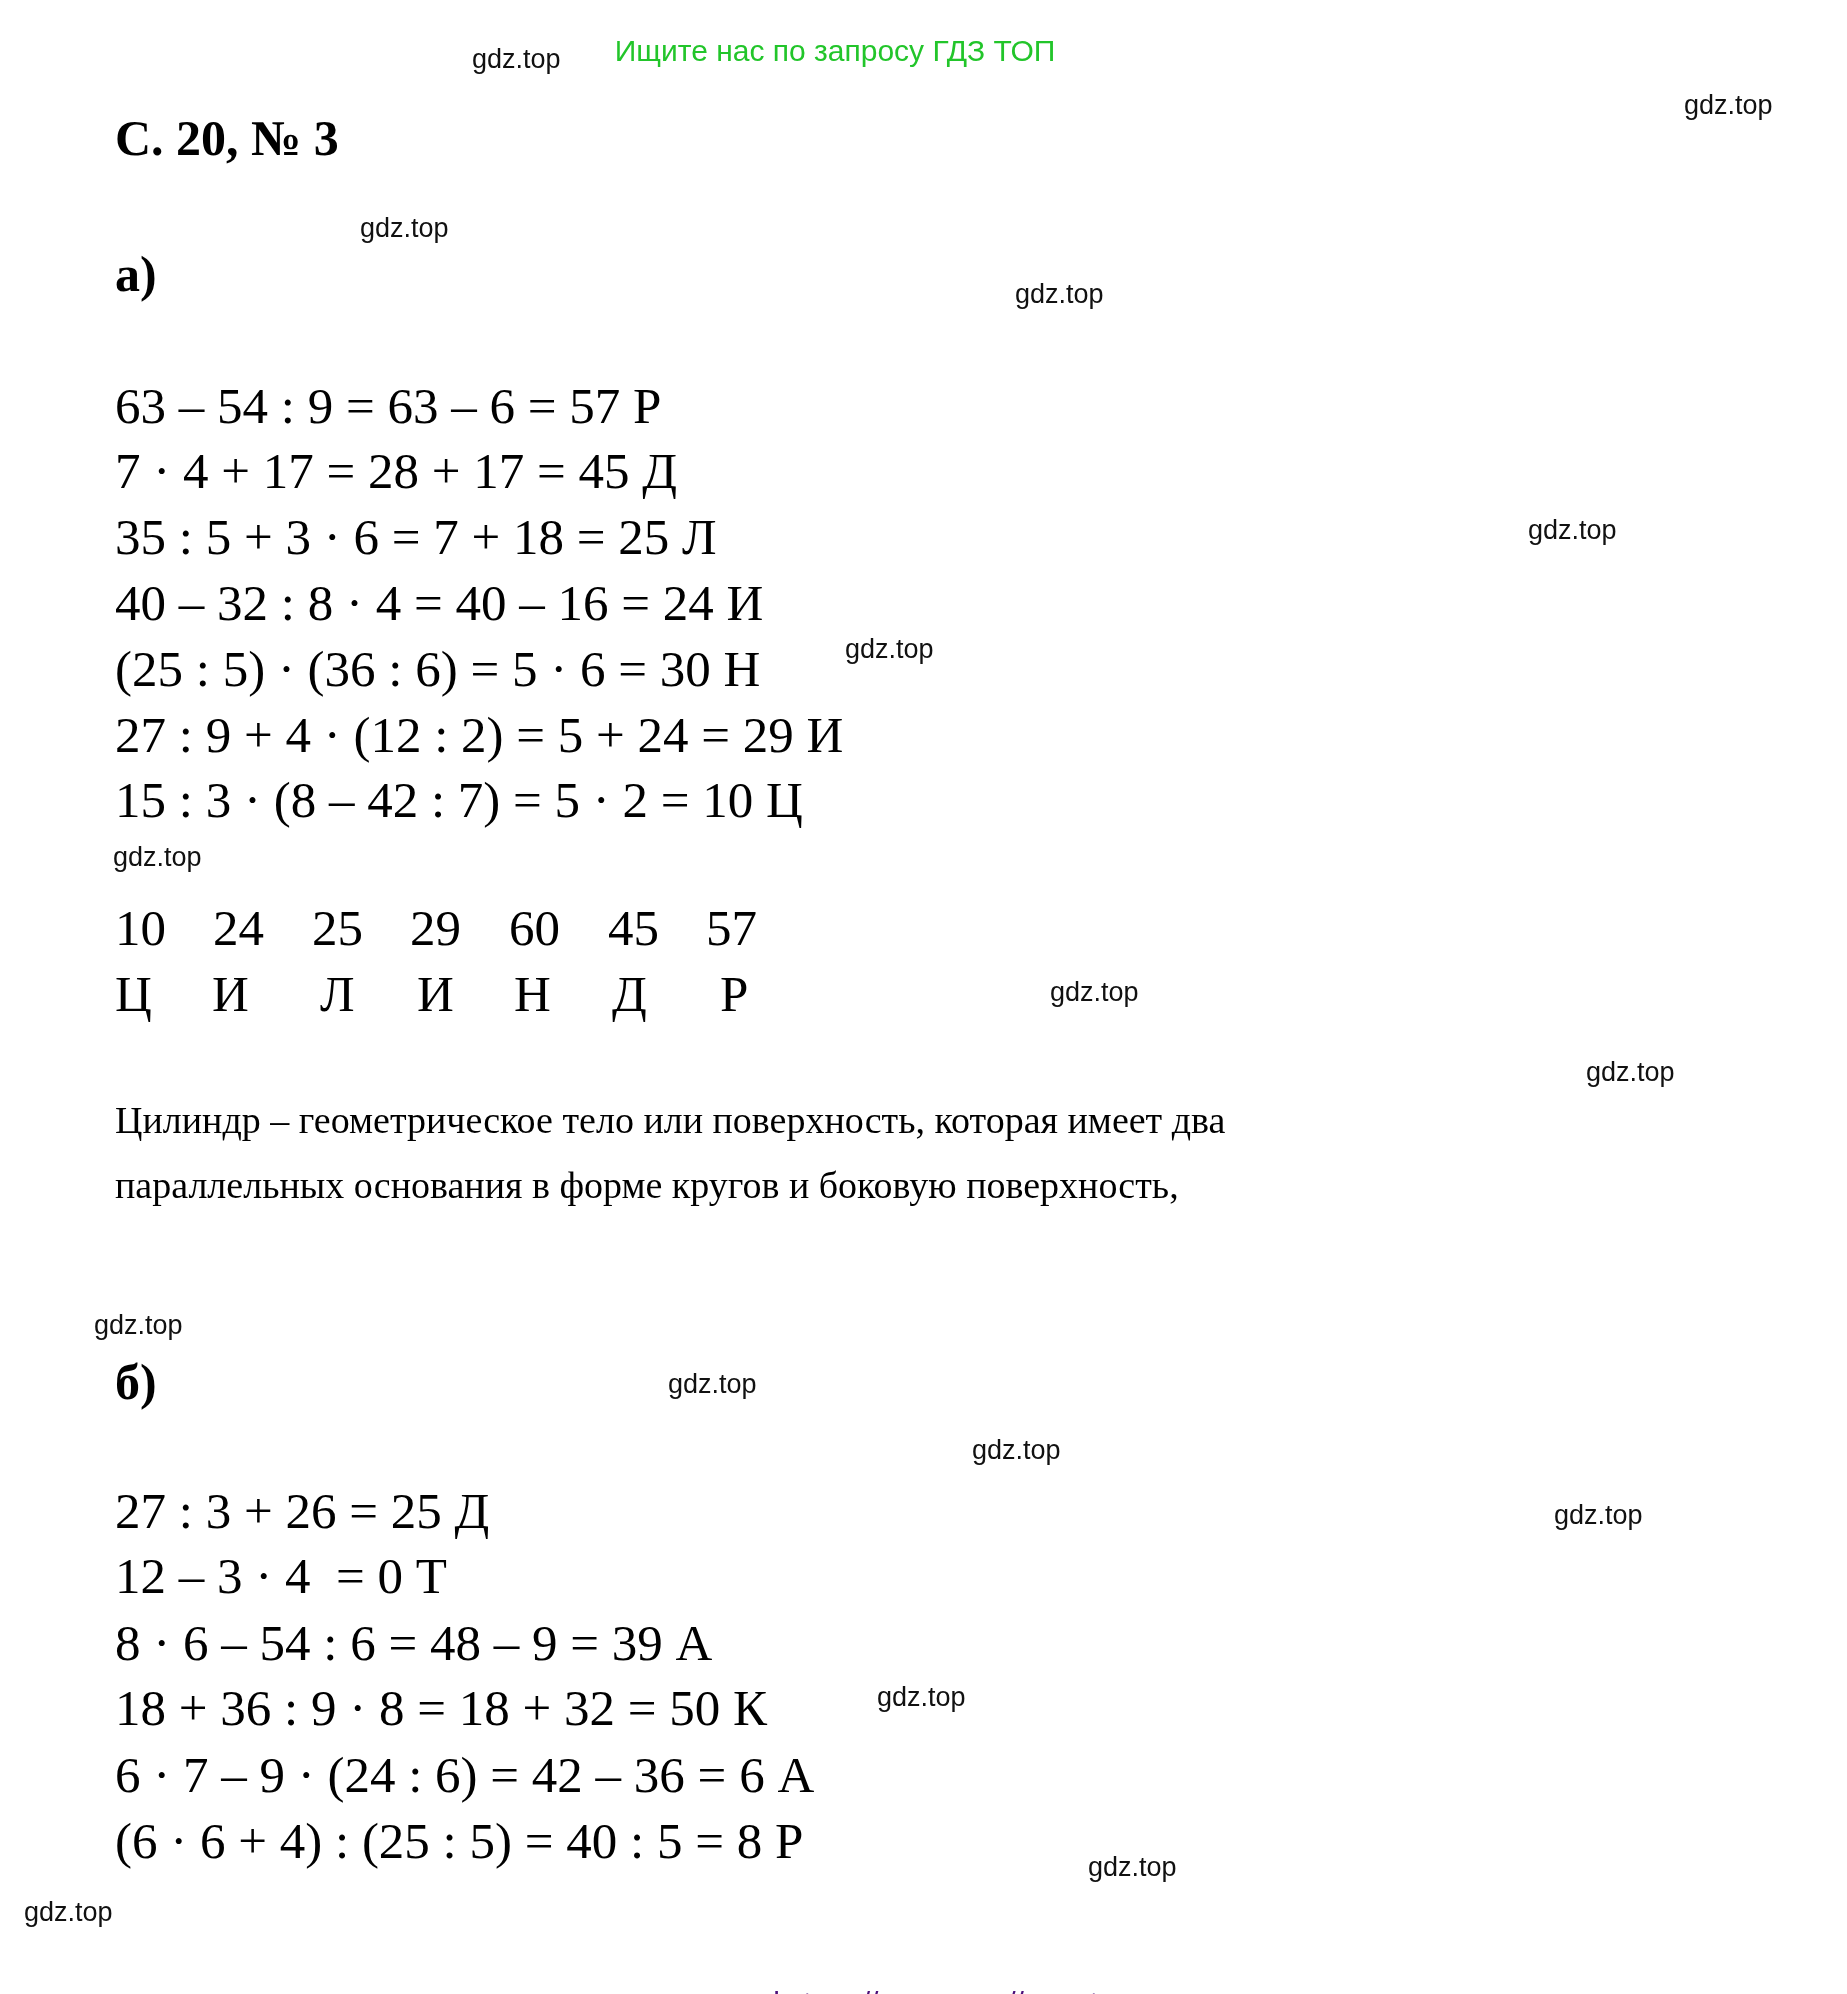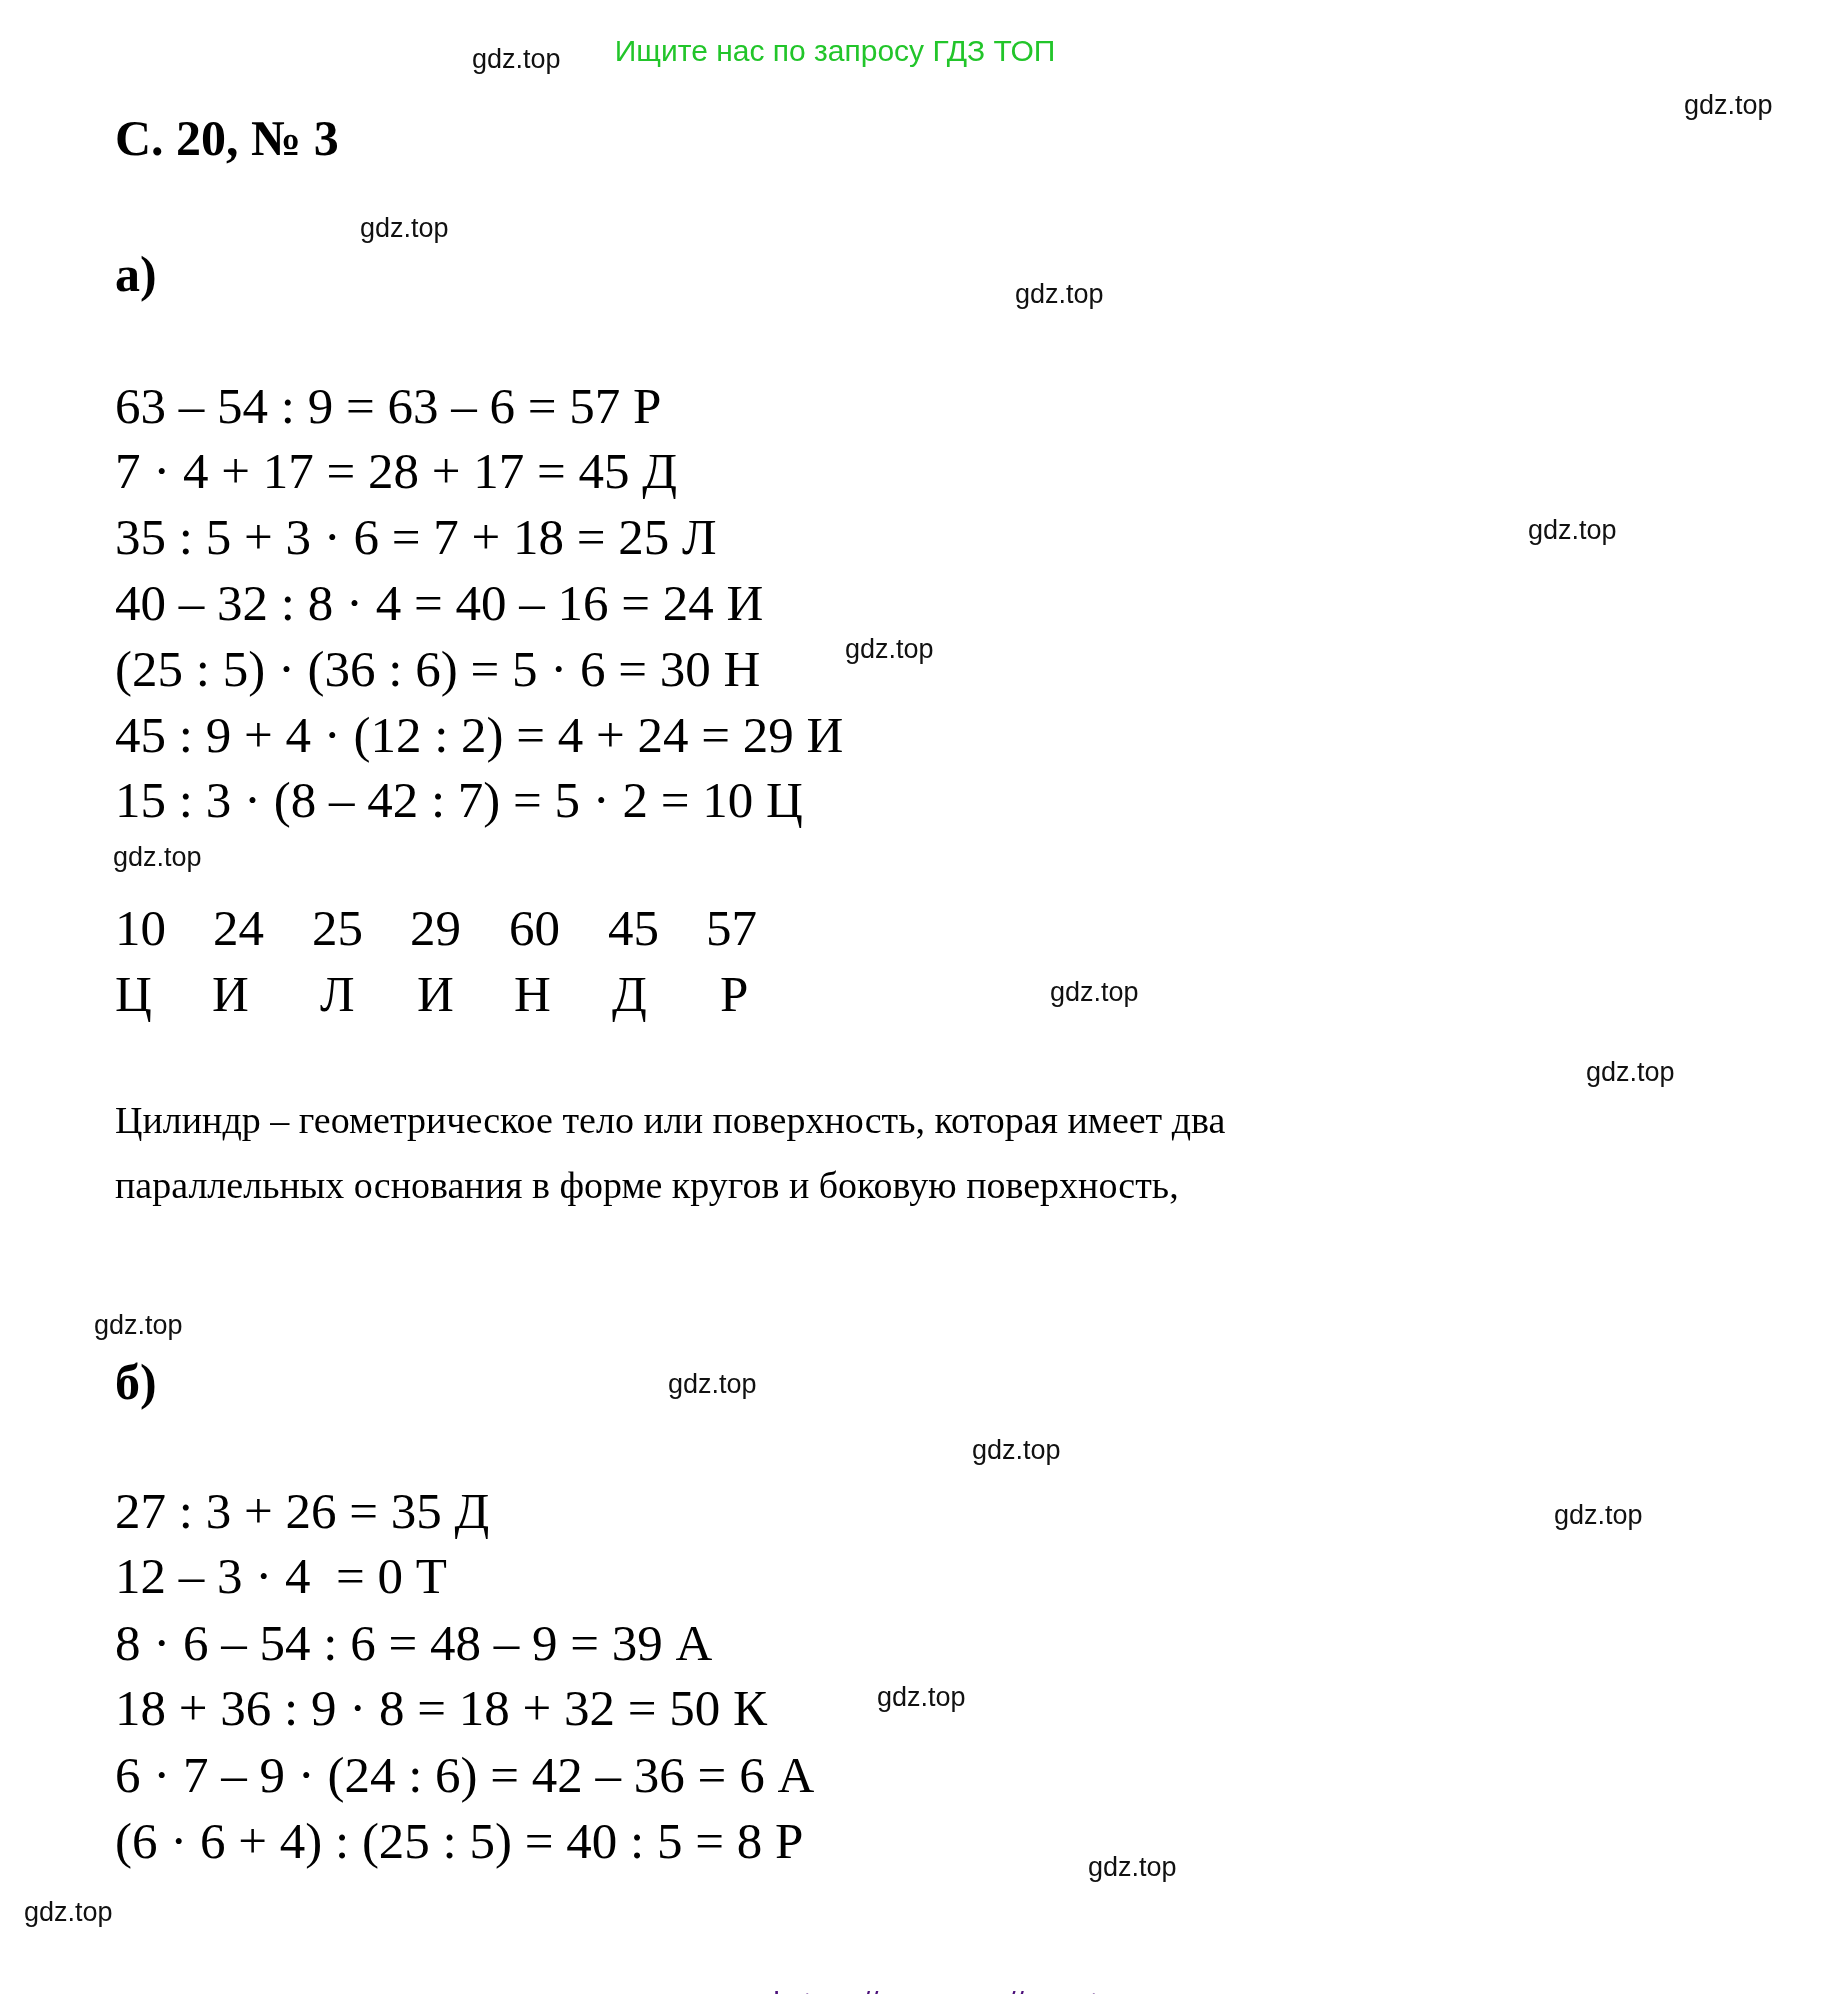--- a/index.html
+++ b/index.html
@@ -116,21 +116,21 @@
 <div class="abs title">С. 20, № 3</div>
 
 <div class="abs part-label" style="left:115px; top:247px;">а)</div>
 
 <div>
   <div class="abs eq" style="top:379px;">63 – 54 : 9 = 63 – 6 = 57 Р</div>
   <div class="abs eq" style="top:444px;">7 · 4 + 17 = 28 + 17 = 45 Д</div>
   <div class="abs eq" style="top:510px;">35 : 5 + 3 · 6 = 7 + 18 = 25 Л</div>
   <div class="abs eq" style="top:576px;">40 – 32 : 8 · 4 = 40 – 16 = 24 И</div>
   <div class="abs eq" style="top:642px;">(25 : 5) · (36 : 6) = 5 · 6 = 30 Н</div>
-  <div class="abs eq" style="top:708px;">45 : 9 + 4 · (12 : 2) = 4 + 24 = 29 И</div>
+  <div class="abs eq" style="top:708px;">27 : 9 + 4 · (12 : 2) = 5 + 24 = 29 И</div>
   <div class="abs eq" style="top:773px;">15 : 3 · (8 – 42 : 7) = 5 · 2 = 10 Ц</div>
 </div>
 
 <div>
   <div>
     <div class="code-cell" style="left:115px; top:901px;">10</div>
     <div class="code-cell" style="left:213px; top:901px;">24</div>
     <div class="code-cell" style="left:312px; top:901px;">25</div>
     <div class="code-cell" style="left:410px; top:901px;">29</div>
     <div class="code-cell" style="left:509px; top:901px;">60</div>
@@ -149,21 +149,21 @@
 </div>
 
 <div class="abs paragraph">
   <span class="pline">Цилиндр – геометрическое тело или поверхность, которая имеет два</span>
   <span class="pline">параллельных основания в форме кругов и боковую поверхность,</span>
 </div>
 
 <div class="abs part-label" style="left:115px; top:1355px;">б)</div>
 
 <div>
-  <div class="abs eq" style="top:1484px;">27 : 3 + 26 = 35 Д</div>
+  <div class="abs eq" style="top:1484px;">27 : 3 + 26 = 25 Д</div>
   <div class="abs eq" style="top:1549px;">12 – 3 · 4  = 0 Т</div>
   <div class="abs eq" style="top:1616px;">8 · 6 – 54 : 6 = 48 – 9 = 39 А</div>
   <div class="abs eq" style="top:1681px;">18 + 36 : 9 · 8 = 18 + 32 = 50 К</div>
   <div class="abs eq" style="top:1748px;">6 · 7 – 9 · (24 : 6) = 42 – 36 = 6 А</div>
   <div class="abs eq" style="top:1814px;">(6 · 6 + 4) : (25 : 5) = 40 : 5 = 8 Р</div>
 </div>
 
 <div class="abs footer">
   <span>gdz top  //  гдз топ  //  гдз top</span>
 </div>

